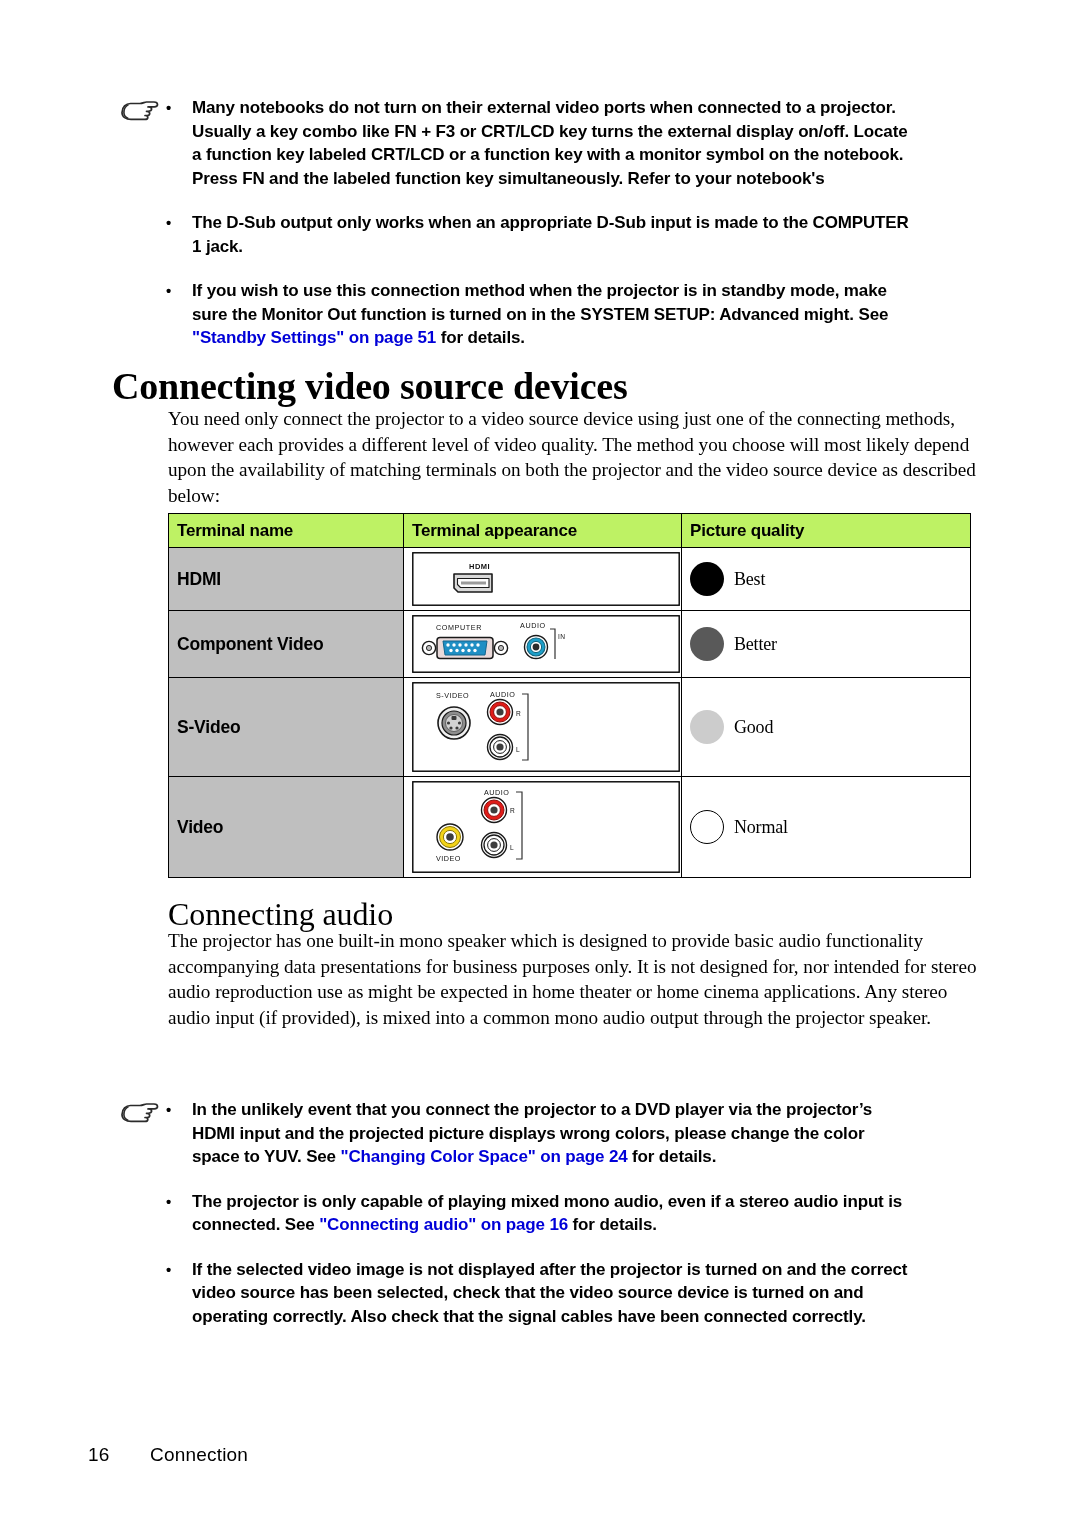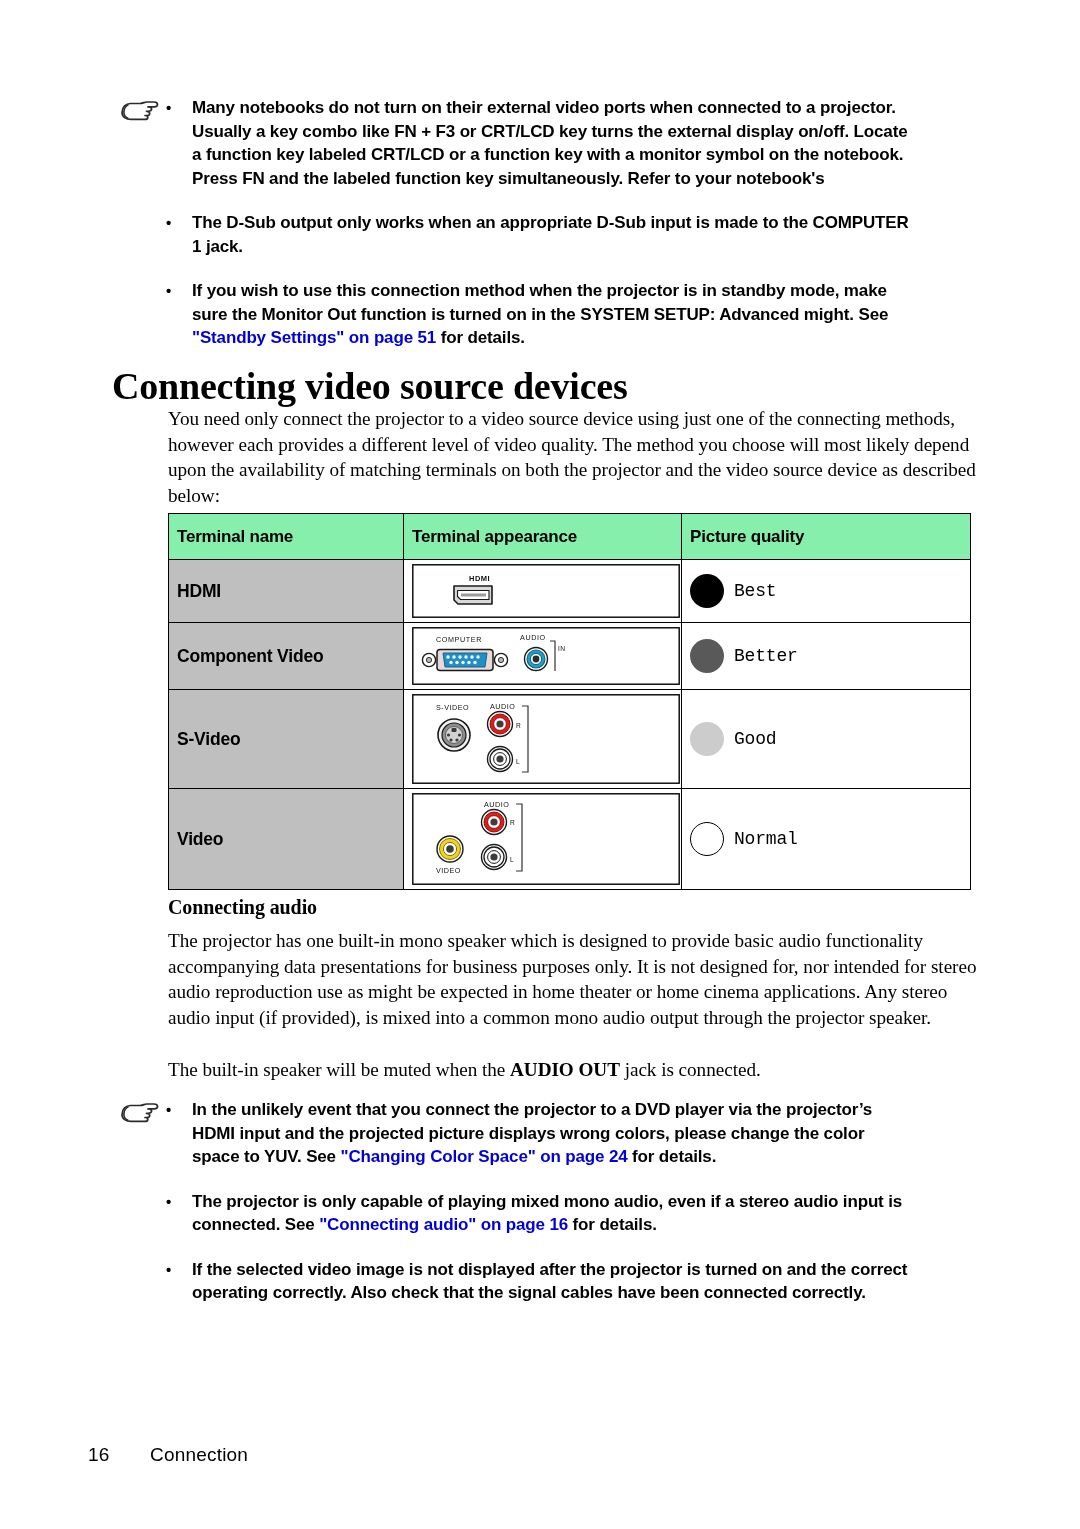--- a/index.html
+++ b/index.html
@@ -67,22 +67,22 @@
     font-family: "Liberation Serif", serif;
     font-size: 38px;
     font-weight: bold;
     letter-spacing: -0.2px;
     white-space: nowrap;
   }
   .h2 {
     position: absolute;
     left: 168px;
     font-family: "Liberation Serif", serif;
-    font-size: 20px;
-    font-weight: bold;
+    font-size: 32px;
+    font-weight: normal;
     letter-spacing: -0.1px;
     white-space: nowrap;
   }
   .body-par {
     position: absolute;
     left: 168px;
     width: 810px;
     font-family: "Liberation Serif", serif;
     font-size: 19.2px;
     line-height: 25.5px;
@@ -99,27 +99,27 @@
     width: 802px;
     border-collapse: collapse;
     table-layout: fixed;
   }
   .tbl td, .tbl th {
     border: 1.6px solid #000;
     padding: 0;
     vertical-align: middle;
   }
   .tbl th {
-    background: #86efac;
+    background: #bef264;
     font-family: "Liberation Sans", sans-serif;
     font-size: 17px;
     font-weight: bold;
     text-align: left;
     height: 33px;
-    padding: 6px 8px;
+    padding: 0 8px;
     letter-spacing: -0.2px;
   }
   .col-name  { width: 235px; }
   .col-app   { width: 278px; }
   .col-qual  { width: 289px; }
 
   .tbl td.name-cell {
     background: #bfbfbf;
     font-family: "Liberation Sans", sans-serif;
     font-size: 17.5px;
@@ -145,21 +145,21 @@
     height: 34px;
     border-radius: 50%;
     flex: 0 0 34px;
     box-sizing: border-box;
   }
   .dot.black  { background: #000000; }
   .dot.dark   { background: #595959; }
   .dot.light  { background: #cccccc; }
   .dot.white  { background: #ffffff; border: 1.6px solid #000; }
   .qual-label {
-    font-family: Liberation Mono, monospace;
+    font-family: Liberation Serif, serif;
     font-size: 18px;
     letter-spacing: -0.2px;
   }
 
   
   .panel { position: relative; }
   .panel svg { display: block; }
 
   
   .footer {
@@ -402,21 +402,20 @@
             <span class="dot white"></span>
             <span class="qual-label">Normal</span>
           </div>
         </td>
       </tr>
     </tbody>
   </table>
 
   <div class="h2" style="top:896px;">Connecting audio</div>
   <div class="body-par" style="top:928px;">The projector has one built-in mono speaker which is designed to provide basic audio functionality accompanying data presentations for business purposes only. It is not designed for, nor intended for stereo audio reproduction use as might be expected in home theater or home cinema applications. Any stereo audio input (if provided), is mixed into a common mono audio output through the projector speaker.</div>
-  <div class="body-par" style="top:1057px;"><span>The built-in speaker will be muted when the </span><b>AUDIO OUT</b><span> jack is connected.</span></div>
 
   <div class="note-block" style="top:1098px;">
 
     <div class="note-row">
       <div class="hand-col">
         <svg class="hand-icon" width="42" height="30" viewBox="0 0 42 30" aria-hidden="true">
           <path d="M4 14.5 C4 9 8 5.5 12.5 5.5 L22 5.5 C25 5.5 26.5 4 28.5 4 L36 4
                    C38.5 4 39.5 5.3 39.5 6.6 C39.5 7.9 38.4 8.9 36.4 8.9 L30 8.9
                    C32.4 8.9 33.6 9.9 33.6 11.1 C33.6 12.4 32.4 13.3 30.2 13.3 L28.5 13.3
                    C30.6 13.3 31.7 14.2 31.7 15.4 C31.7 16.6 30.6 17.5 28.6 17.5 L27 17.5
@@ -440,20 +439,21 @@
         <div>The projector is only capable of playing mixed mono audio, even if a stereo audio input is</div>
         <div><span>connected. See </span><span class="link">"Connecting audio" on page 16</span><span> for details.</span></div>
       </div>
     </div>
 
     <div class="note-row" style="margin-top:21px;">
       <div class="hand-col"></div>
       <div class="bullet-col" style="padding-left:0;width:26px;flex:0 0 26px;">•</div>
       <div class="note-text">
         <div>If the selected video image is not displayed after the projector is turned on and the correct</div>
+        <div>video source has been selected, check that the video source device is turned on and</div>
         <div>operating correctly. Also check that the signal cables have been connected correctly.</div>
       </div>
     </div>
   </div>
 
   <div class="footer">
     <span class="pg">16</span><span>Connection</span>
   </div>
 
 </div>

